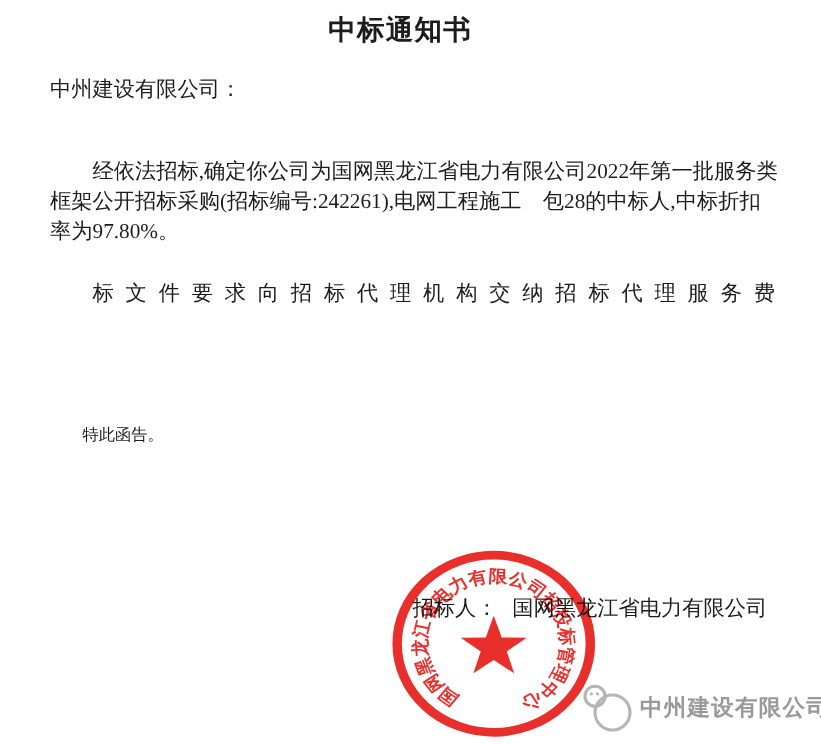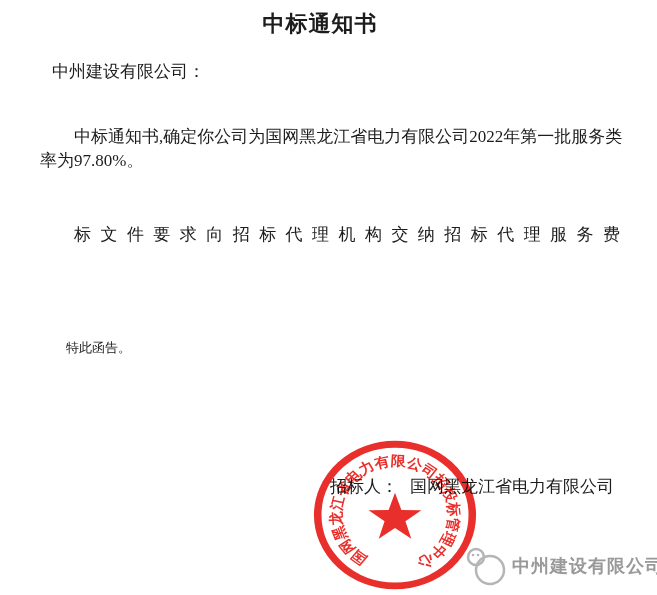--- a/index.html
+++ b/index.html
@@ -13,21 +13,20 @@
   }
   .doc-title{
     position:absolute;left:0;top:9px;width:640px;
     text-align:center;
     font-size:22px;font-weight:bold;
     letter-spacing:1px;
   }
   .addressee{
     position:absolute;left:40px;top:60px;
     font-size:17px;
-    margin-left:12px;
   }
   .para{
     position:absolute;left:40px;width:580px;
     font-size:17px;line-height:24px;
   }
   .para .line{white-space:nowrap;}
   .para .indent{text-indent:2em;}
   .para .justify-last{
     white-space:normal;
     text-align:justify;
@@ -72,21 +71,22 @@
 </head>
 <body>
 
 <div class="page">
 
   <div class="doc-title">中标通知书</div>
 
   <div class="addressee">中州建设有限公司：</div>
 
   <div class="para para1">
-    <div class="line indent">中标通知书,确定你公司为国网黑龙江省电力有限公司2022年第一批服务类</div>
+    <div class="line indent">经依法招标,确定你公司为国网黑龙江省电力有限公司2022年第一批服务类</div>
+    <div class="line">框架公开招标采购(招标编号:242261),电网工程施工　包28的中标人,中标折扣</div>
     <div class="line">率为97.80%。</div>
   </div>
 
   <div class="para para2">
     <div class="line justify-last">标文件要求向招标代理机构交纳招标代理服务费</div>
   </div>
 
   <div class="closing">特此函告。</div>
 
   <div class="bidder-line">

